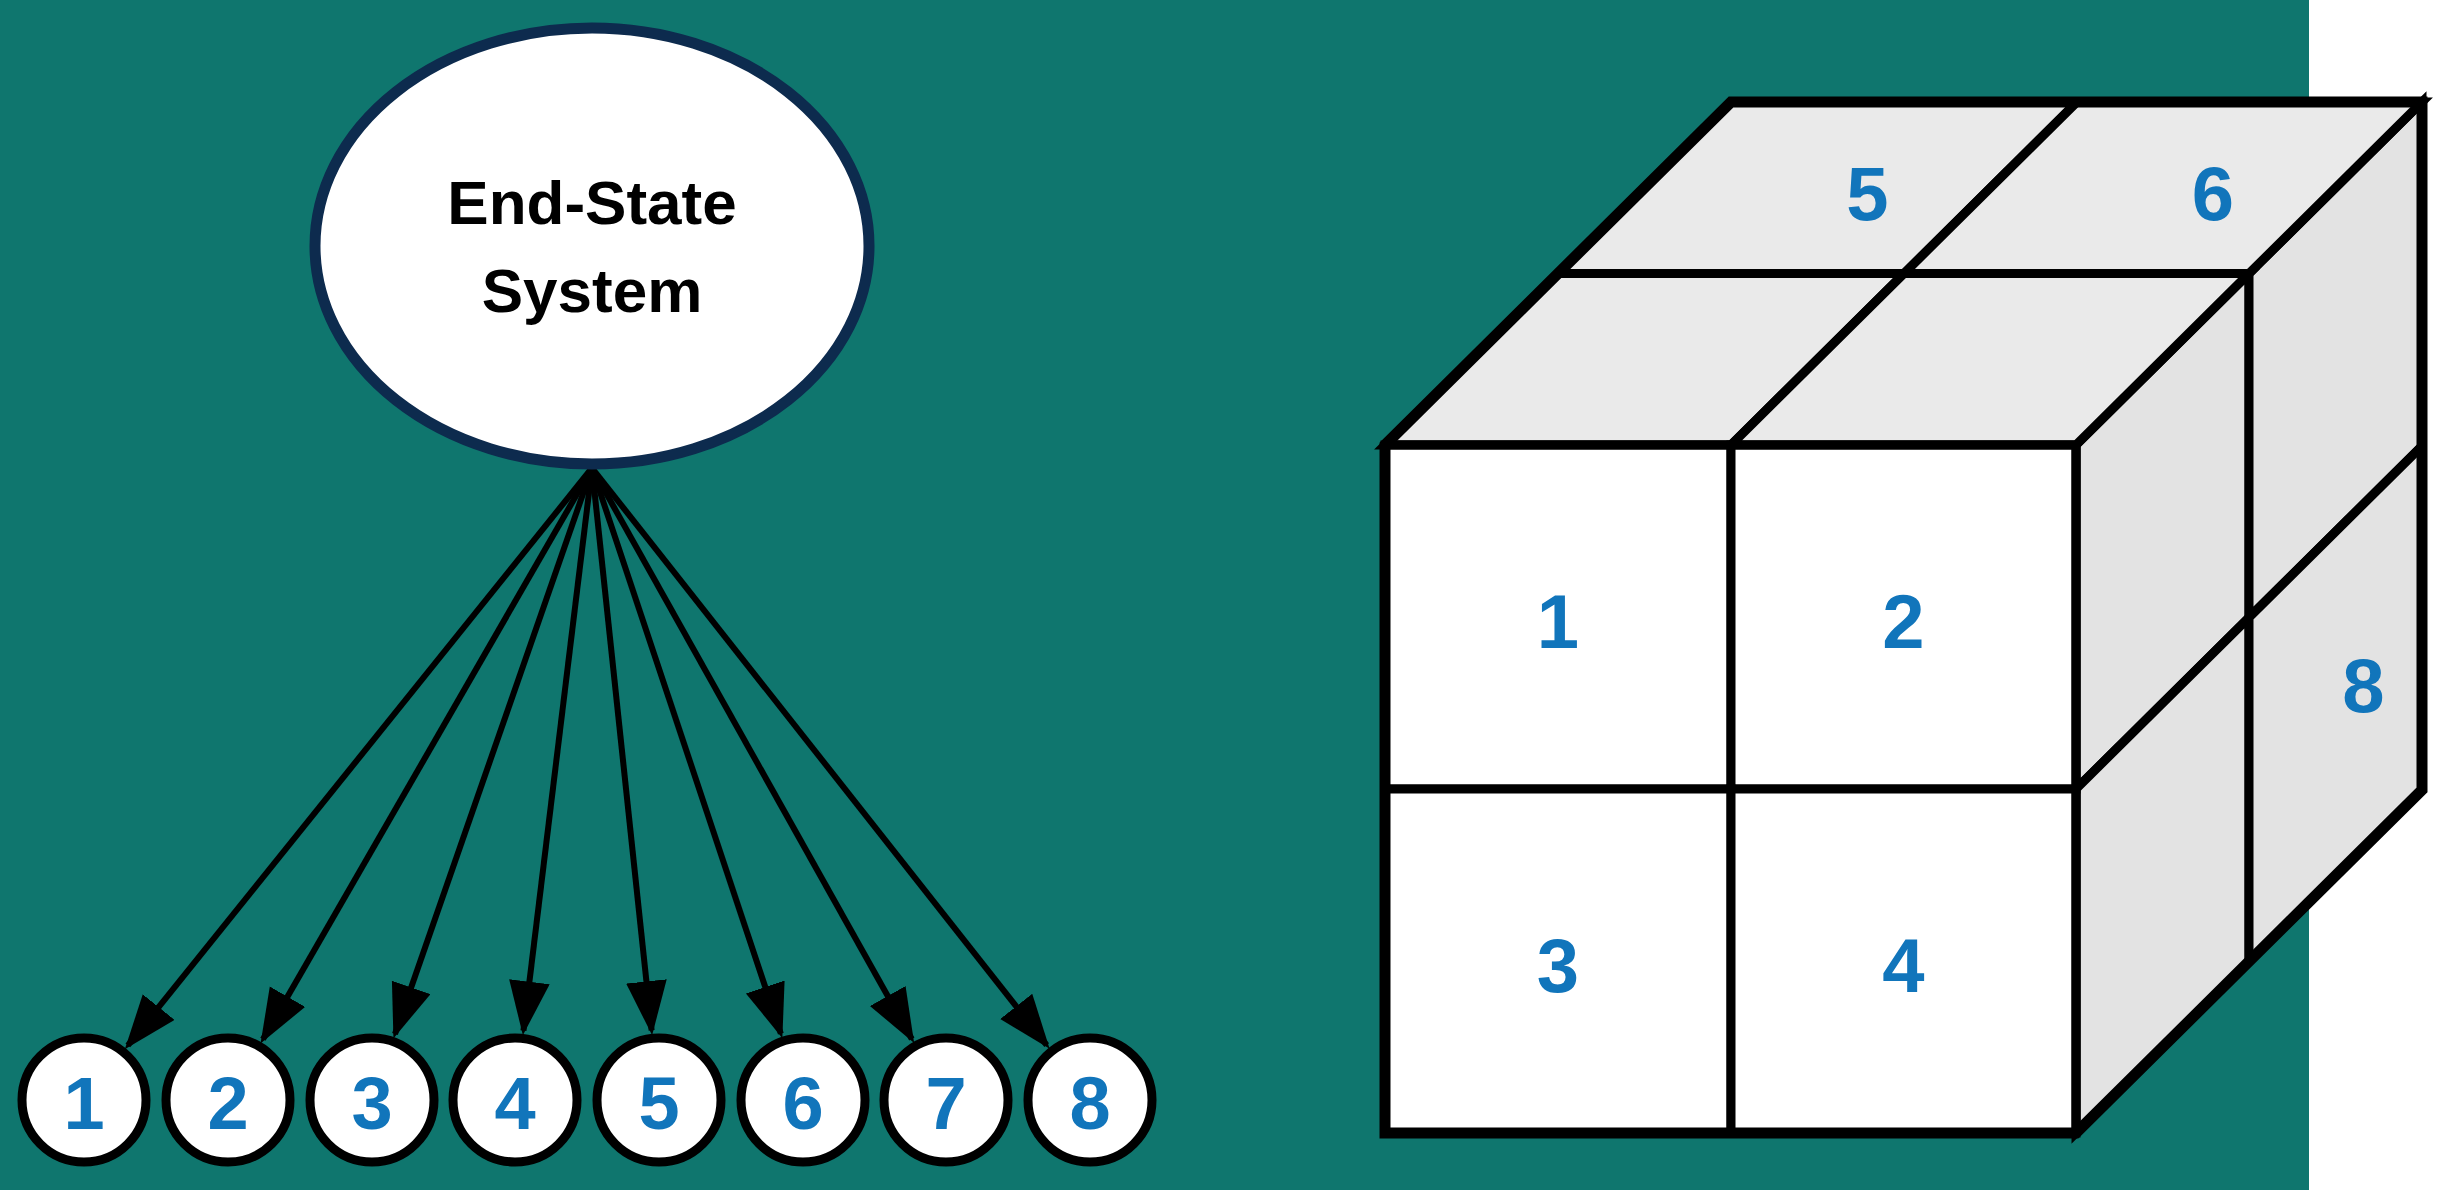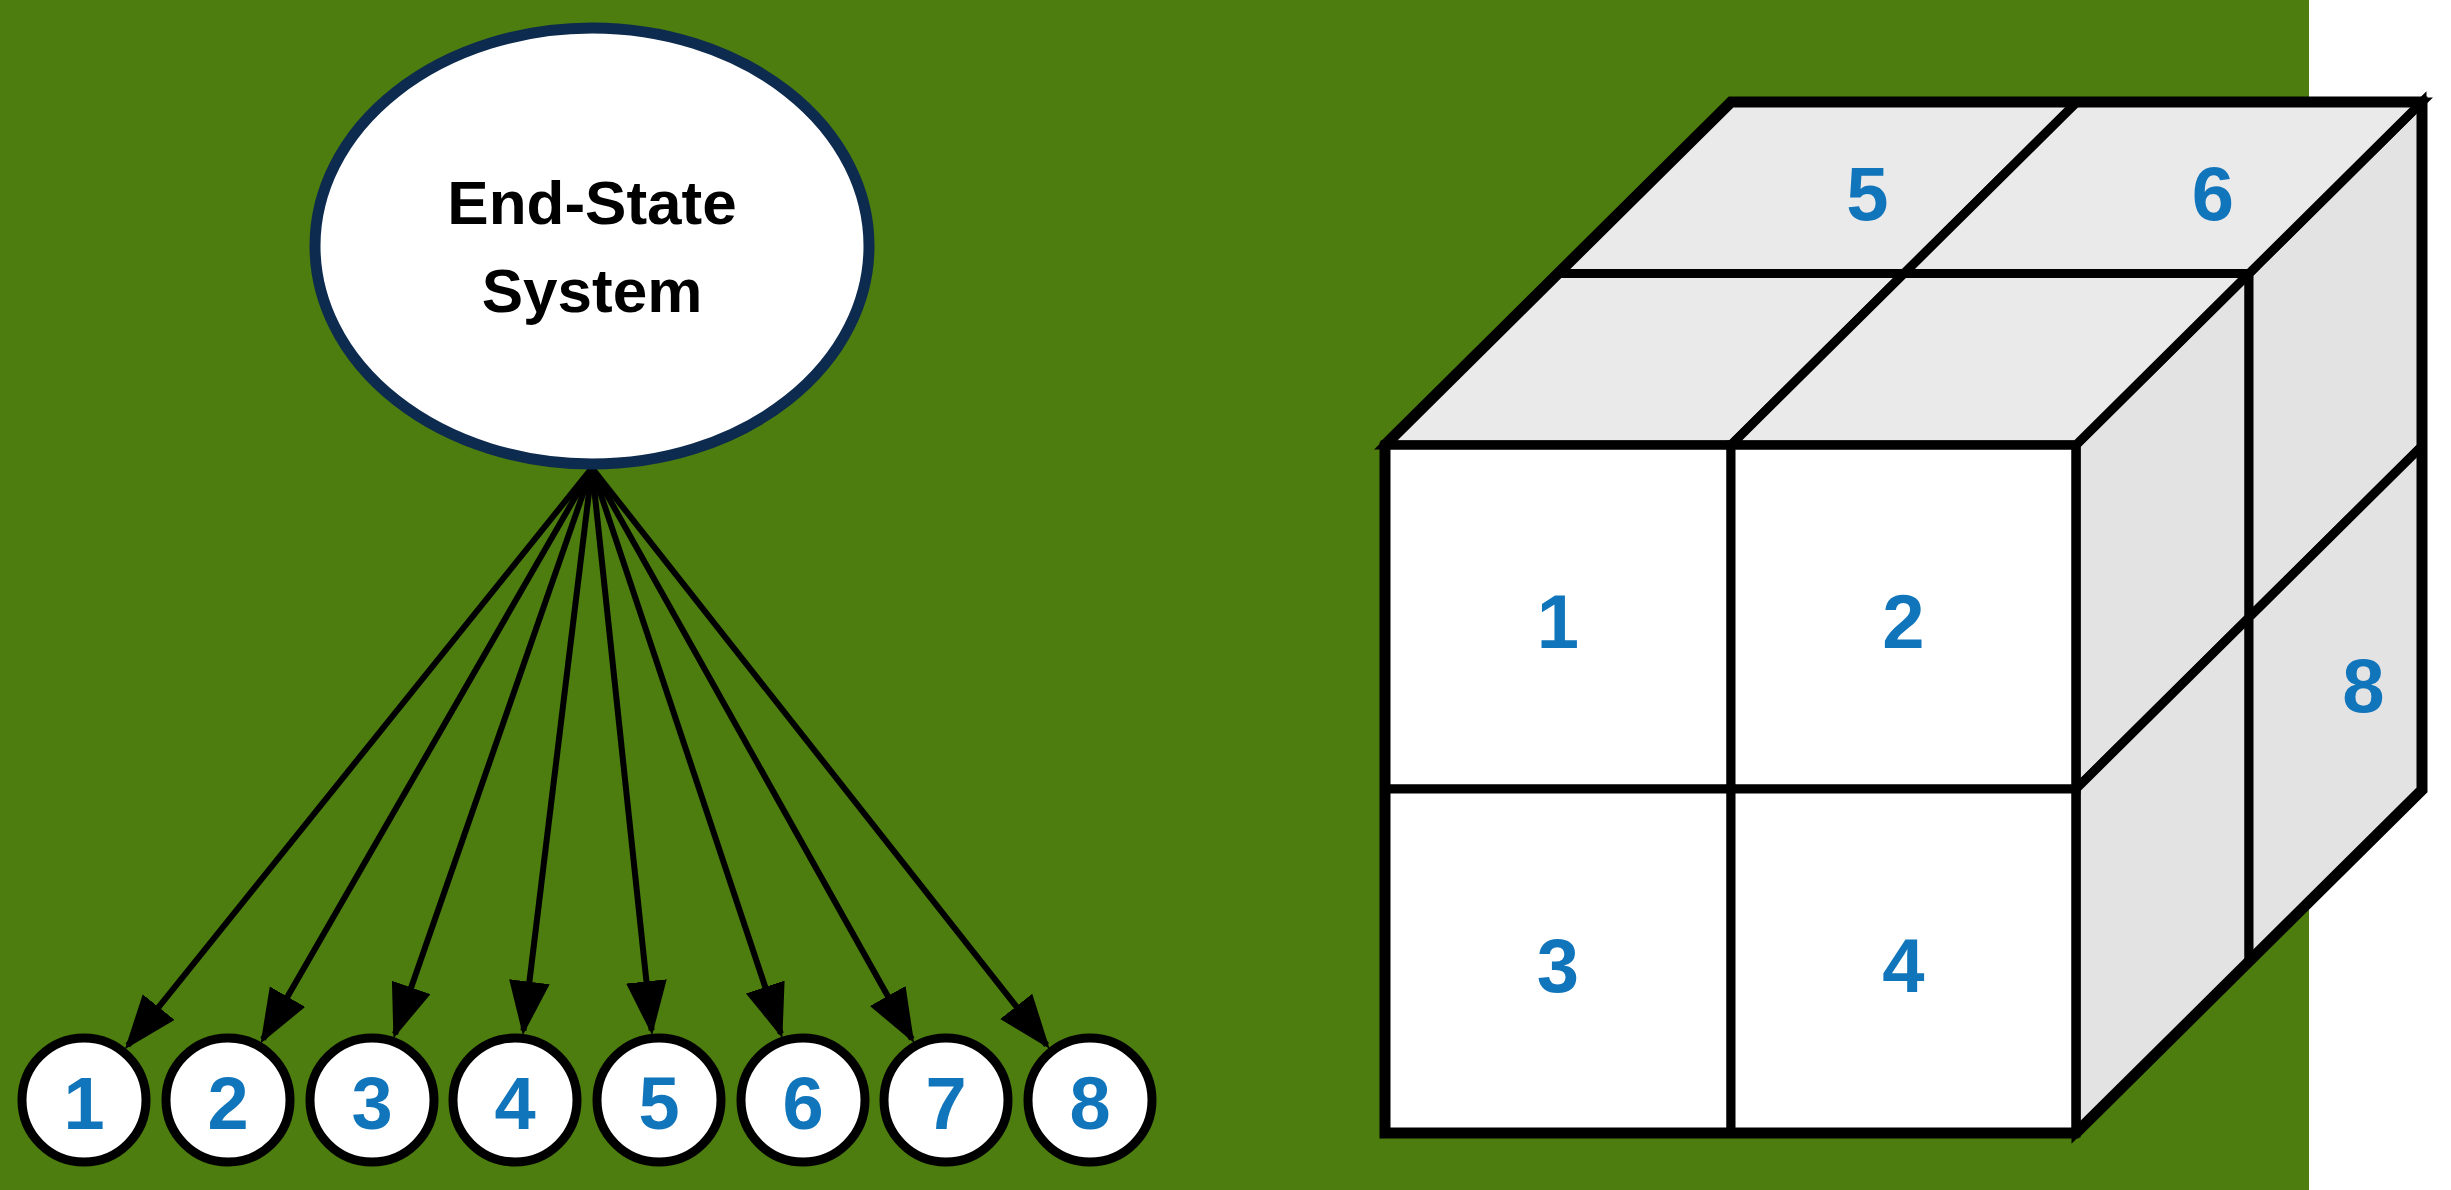--- a/index.html
+++ b/index.html
@@ -11,21 +11,21 @@
   body {
     width: 2451px;
     height: 1190px;
     overflow: hidden;
     font-family: "Liberation Sans", sans-serif;
   }
   #stage {
     position: relative;
     width: 2309px;
     height: 1190px;
-    background: #4d7c0f;
+    background: #0f766e;
     text-decoration: underline;
   }
   svg#diagram {
     display: block;
     width: 2451px;
     height: 1190px;
   }
   .ellipse-shape {
     fill: #ffffff;
   }

